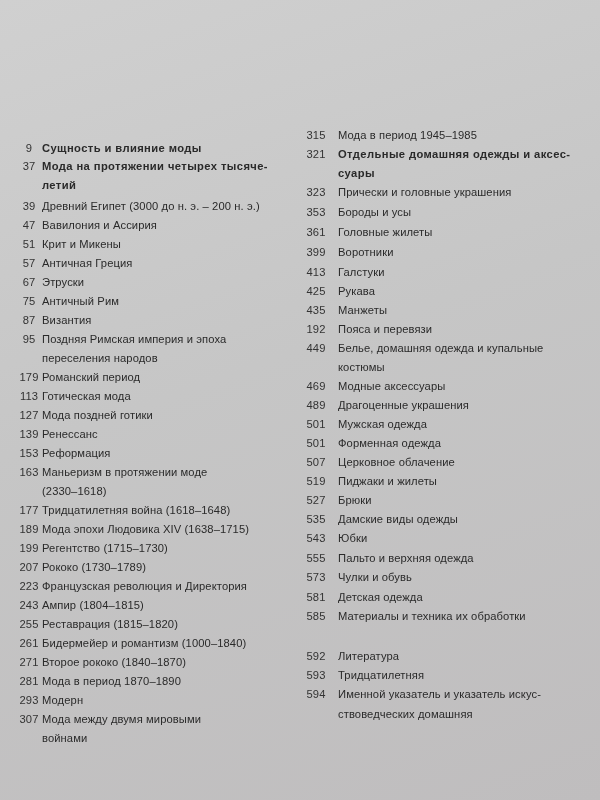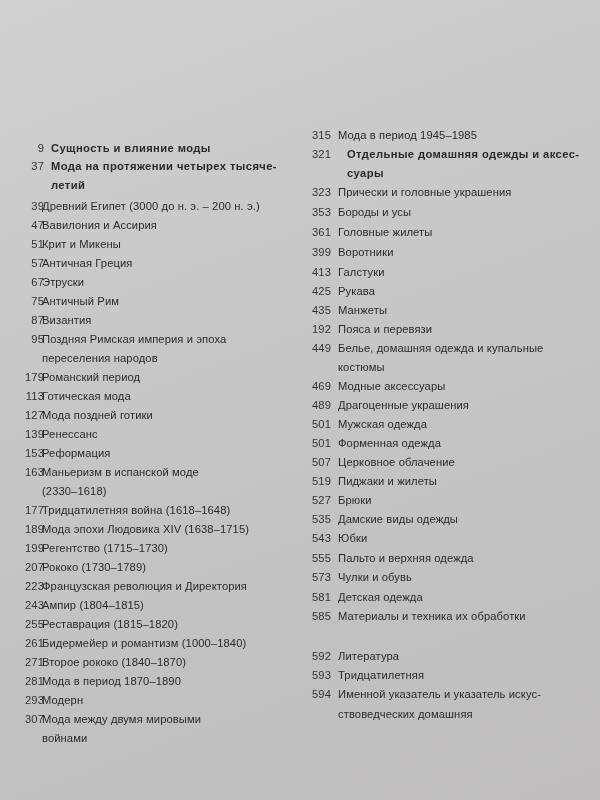--- a/index.html
+++ b/index.html
@@ -16,30 +16,30 @@
     .col-right { left: 285px; width: 315px; }
     .entry {
       position: absolute;
       font-size: 11.2px;
       line-height: 18px;
       letter-spacing: 0.1px;
     }
     .entry .num {
       position: absolute;
       top: 0;
-      text-align: right;
+      text-align: center;
       color: #333;
     }
     .entry .title {
       position: absolute;
       top: 0;
       white-space: nowrap;
       color: #2a2a2a;
     }
-    .entry.bold .title { font-weight: bold; letter-spacing: 0.4px; margin-left: 9px; }
+    .entry.bold .title { font-weight: bold; letter-spacing: 0.4px; }
     .col-left .num { left: 14px; width: 30px; }
     .col-left .title { left: 42px; }
     .col-right .num { left: 16px; width: 30px; }
     .col-right .title { left: 53px; }
   </style>
 </head>
 <body>
 
 <div class="page">
 
@@ -105,21 +105,21 @@
     <div class="entry" style="top:425px">
         <span class="num">139</span>
         <span class="title">Ренессанс</span>
       </div>
     <div class="entry" style="top:444px">
         <span class="num">153</span>
         <span class="title">Реформация</span>
       </div>
     <div class="entry" style="top:463px">
         <span class="num">163</span>
-        <span class="title">Маньеризм в испанской моде</span>
+        <span class="title">Маньеризм в протяжении моде</span>
       </div>
     <div class="entry" style="top:482px">
         <span class="title">(2330–1618)</span>
       </div>
     <div class="entry" style="top:501px">
         <span class="num">177</span>
         <span class="title">Тридцатилетняя война (1618–1648)</span>
       </div>
     <div class="entry" style="top:520px">
         <span class="num">189</span>

